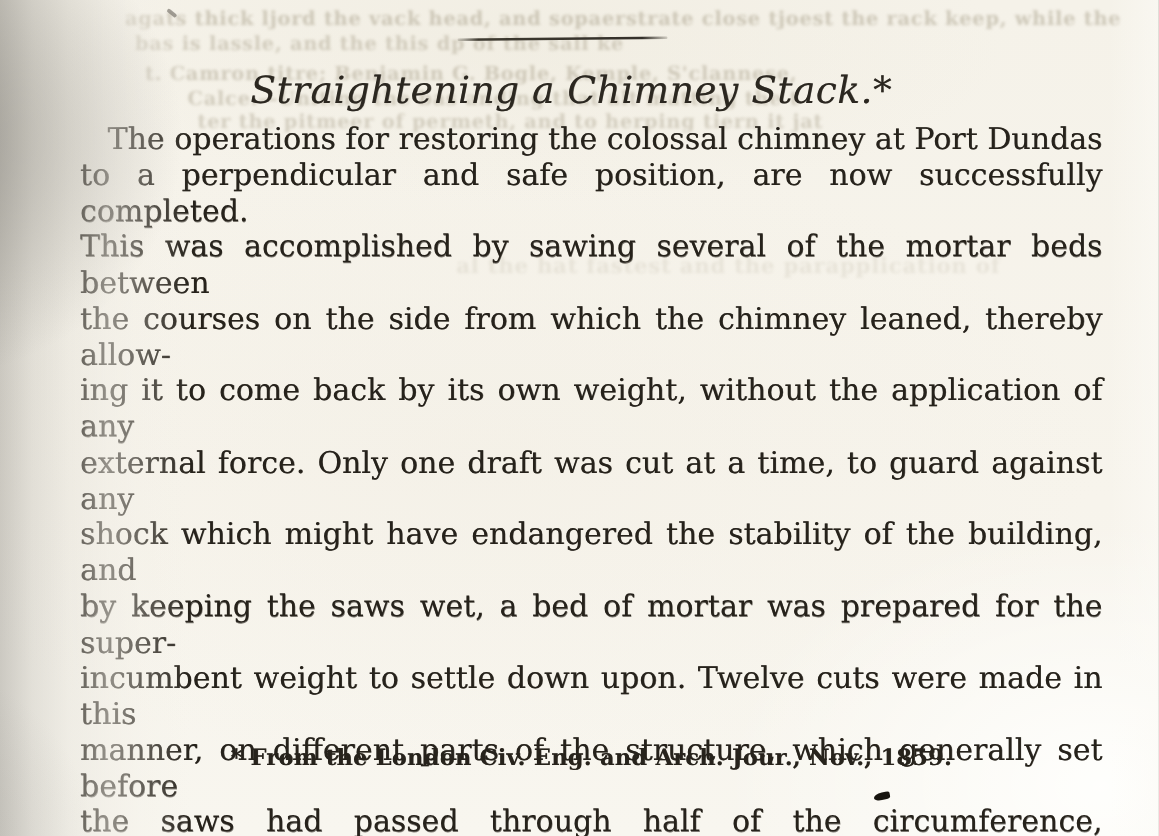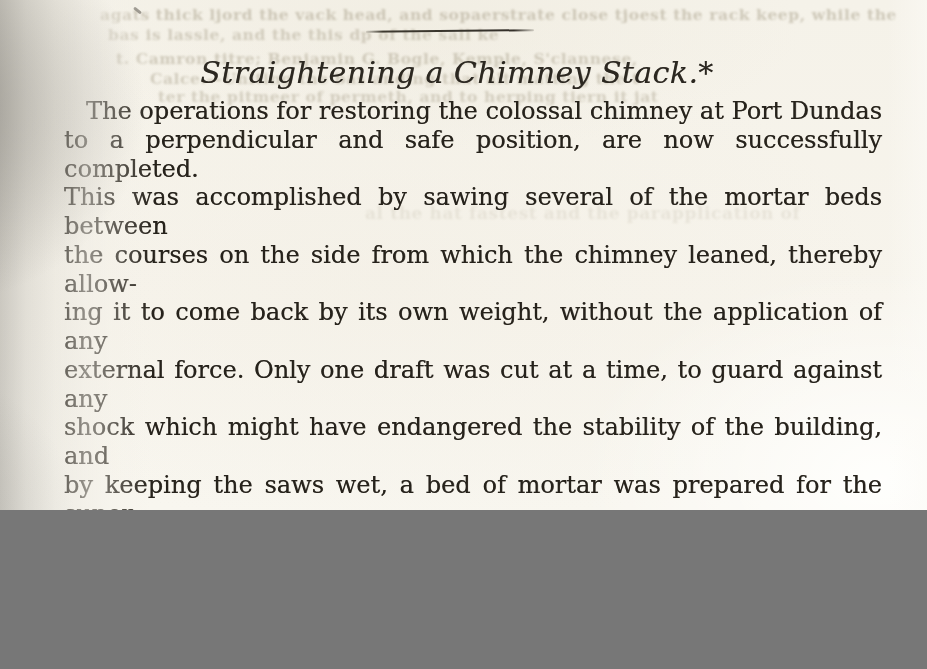--- a/index.html
+++ b/index.html
@@ -1,17 +1,17 @@
 <!DOCTYPE html>
 <html><head>
 <meta charset="utf-8">
 <style>
   html,body { margin:0; padding:0; background:#777; }
   #screen {
-    position:relative; width:927px; height:510px; overflow:hidden;
+    position:relative; width:927px; height:669px; overflow:hidden;
     font-family:"DejaVu Serif","Liberation Serif",serif;
     background:#f6f3ea;
   }
   .paper {
     position:absolute; inset:0; z-index:0;
     background:
       radial-gradient(ellipse 430px 300px at 95% 94%, rgba(255,255,253,0.95), rgba(255,255,253,0) 70%),
       radial-gradient(ellipse 520px 170px at 46% 6%, rgba(235,230,216,0.38), rgba(235,230,216,0) 72%),
       radial-gradient(ellipse 650px 340px at 42% 55%, rgba(238,233,221,0.28), rgba(238,233,221,0) 75%),
       linear-gradient(180deg, #f5f2e9 0%, #f7f4ec 60%, #f8f6ef 100%);

